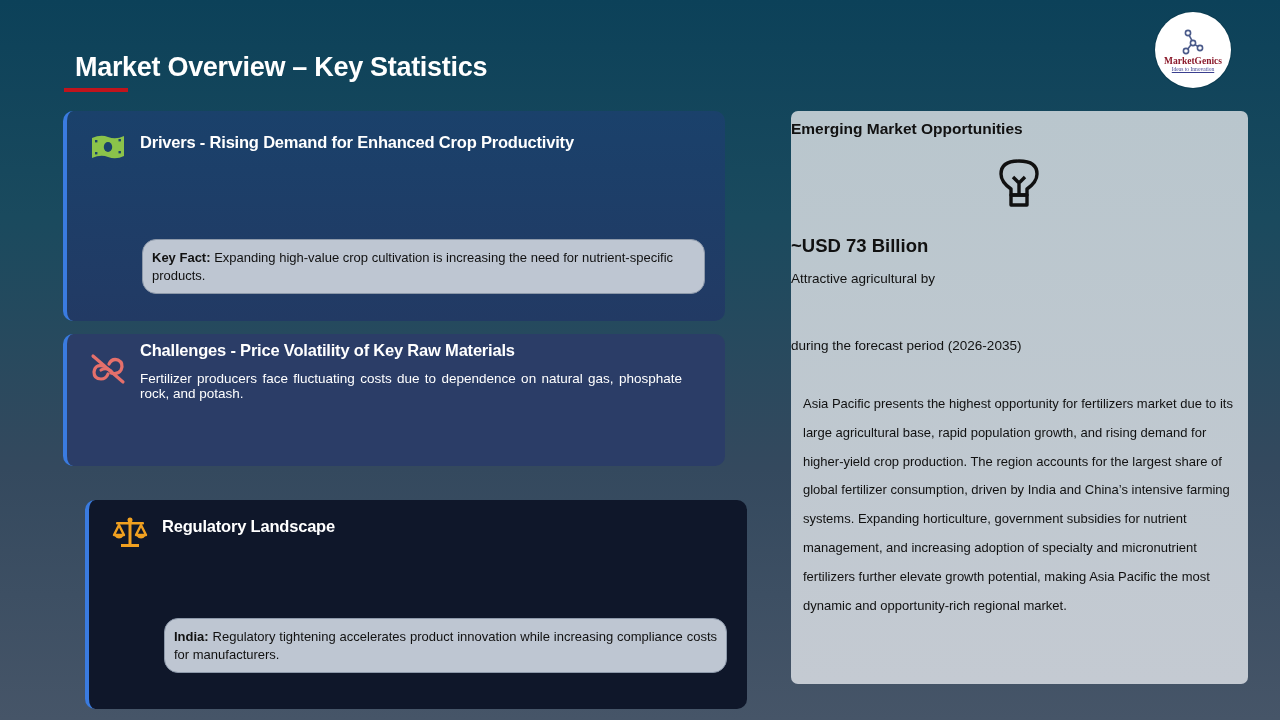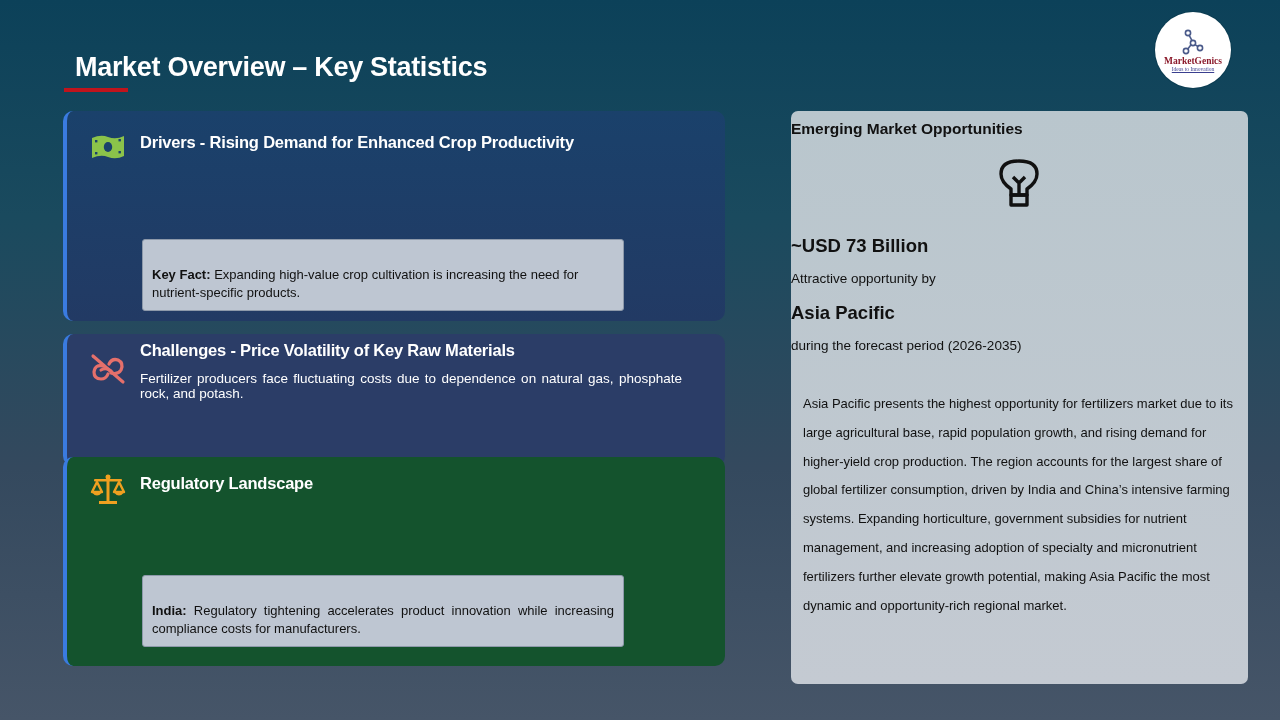--- a/index.html
+++ b/index.html
@@ -23,29 +23,29 @@
   .logo svg { width:24px; height:26px; margin-top:2px; }
   .logo-name { font-family:"Liberation Serif", serif; font-size:9.5px; color:#8b1a2b; font-weight:bold; line-height:10px; margin-top:1px; }
   .logo-tag { font-family:"Liberation Serif", serif; font-size:5.5px; color:#3a3f8f; text-decoration:underline; line-height:7px; }
 
   .card {
     position:absolute; left:63px; width:662px; border-radius:10px;
     border-left:4px solid #3a7be0; box-sizing:border-box;
   }
   .card.c1 { top:111px; height:210px; background:linear-gradient(180deg,#1a416b 0%, #223a64 100%); }
   .card.c2 { top:334px; height:132px; background:#2b3d67; }
-  .card.c3 { top:457px; height:209px; background:#14532d; }
+  .card.c3 { top:500px; height:209px; background:#0f172a;margin-left:22px; }
   .card-icon { position:absolute; left:22px; width:38px; height:34px; }
   .card-title { position:absolute; left:73px; margin:0; font-size:16.5px; font-weight:bold; color:#ffffff; letter-spacing:-0.2px; }
   .card-body { position:absolute; left:73px; width:542px; margin:0; font-size:13.5px; color:#ffffff; line-height:26px; }
   .card-body.justify { text-align:justify; line-height:15px; }
   .fact {
-    position:absolute; left:75px; width:482px; box-sizing:border-box;
-    background:#bec6d2; border:1px solid #8d99aa; border-radius:3px;
-    padding:26px 9px 8px 9px; font-size:13px; line-height:18px; color:#111;
+    position:absolute; left:75px; width:563px; box-sizing:border-box;
+    background:#bec6d2; border:1px solid #8d99aa; border-radius:14px;
+    padding:9px 9px 8px 9px; font-size:13px; line-height:18px; color:#111;
   }
   .fact.justify { text-align:justify; }
   .fact b { font-weight:bold; }
 
   .right-panel {
     position:absolute; left:773px; top:111px; width:457px; height:573px;
     border-radius:7px; background:linear-gradient(180deg,#b9c6cd 0%, #c4cad2 100%);
     text-align:left; color:#111;margin-left:18px;
   }
   .rp-heading { position:absolute; top:9px; left:0; right:0; font-size:15.5px; font-weight:bold; }
@@ -130,17 +130,16 @@
 <div class="right-panel">
   <div class="rp-heading">Emerging Market Opportunities</div>
   <svg class="rp-bulb" viewBox="0 0 44 54">
     <g fill="none" stroke="#111" stroke-width="3.4" stroke-linejoin="round">
       <path d="M14 38 L14 32 Q4 25 4 17 Q4 4 22 4 Q40 4 40 17 Q40 25 30 32 L30 38 Z"></path>
       <rect x="14" y="38" width="16" height="10"></rect>
       <path d="M16 20 L22 26 L28 20 M22 26 L22 38"></path>
     </g>
   </svg>
   <div class="rp-value">~USD 73 Billion</div>
-  <div class="rp-sub">Attractive opportunity by</div>
-  <div class="rp-region">Asia Pacific</div>
+  <div class="rp-sub">Attractive agricultural by</div>
   <div class="rp-period">during the forecast period (2026-2035)</div>
   <p class="rp-desc">Asia Pacific presents the highest opportunity for fertilizers market due to its large agricultural base, rapid population growth, and rising demand for higher-yield crop production. The region accounts for the largest share of global fertilizer consumption, driven by India and China’s intensive farming systems. Expanding horticulture, government subsidies for nutrient management, and increasing adoption of specialty and micronutrient fertilizers further elevate growth potential, making Asia Pacific the most dynamic and opportunity-rich regional market.</p>
 </div>
 
 </body></html>

